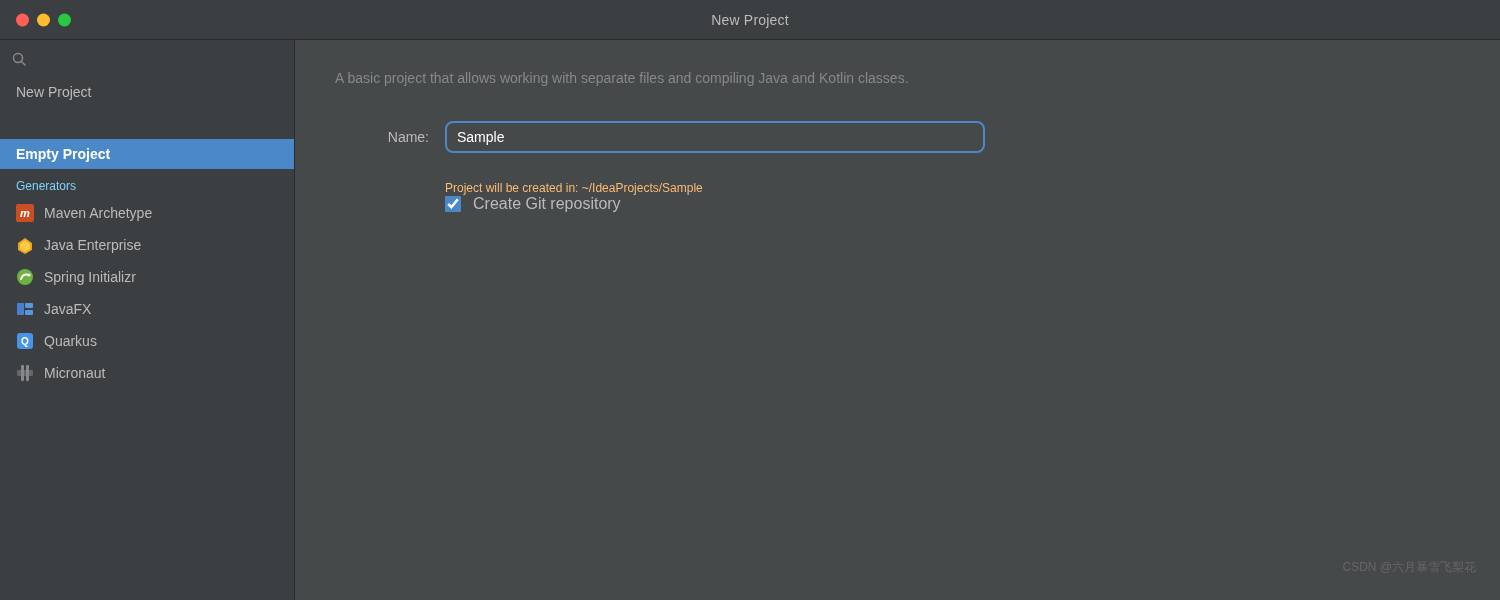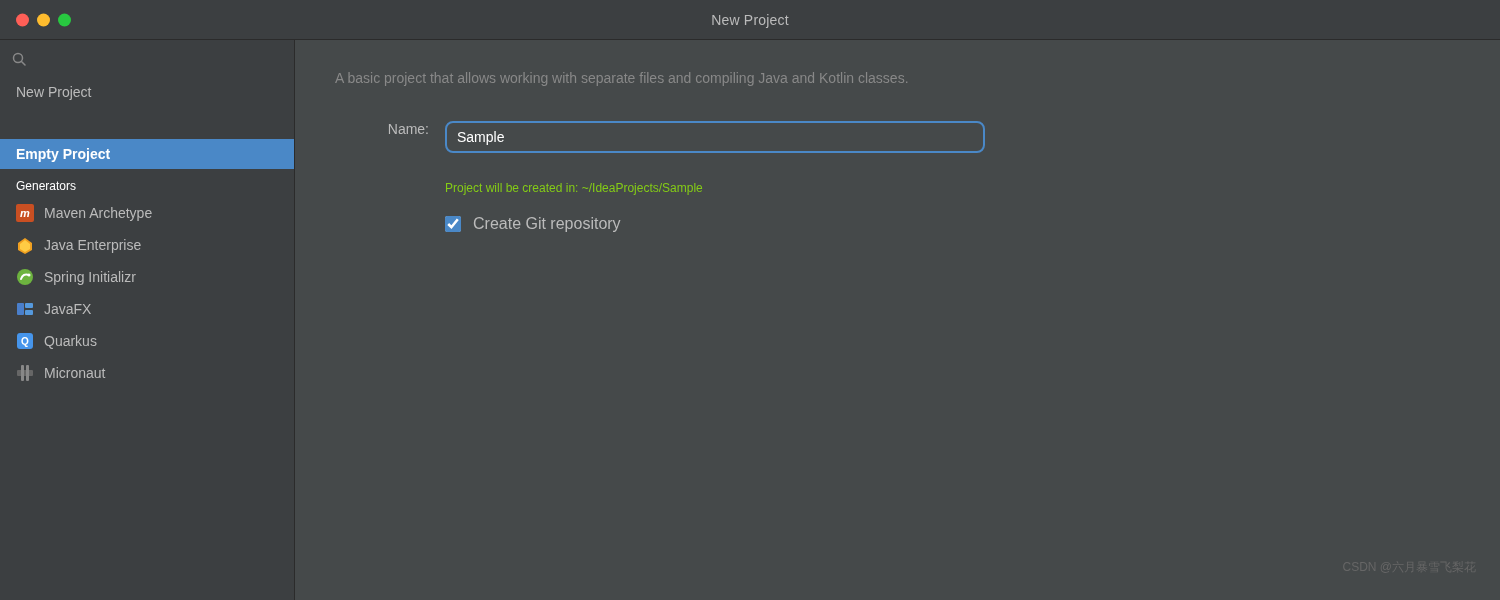--- a/index.html
+++ b/index.html
@@ -106,21 +106,21 @@
 
     .sidebar-item.selected {
       background: #4a88c7;
       color: #ffffff;
       font-weight: 700;
       margin-top: 32px;
     }
 
     .sidebar-section-label {
       padding: 10px 16px 4px 16px;
-      color: #ffffff;
+      color: #7dd3fc;
       font-size: 12px;
     }
 
     
     .icon-maven {
       width: 18px;
       height: 18px;
       background: #c94f22;
       border-radius: 2px;
       display: flex;
@@ -176,21 +176,21 @@
     .description-text {
       color: #888888;
       font-size: 14px;
       line-height: 1.5;
       margin-bottom: 32px;
       max-width: 1000px;
     }
 
     .form-row {
       display: flex;
-      align-items: flex-start;
+      align-items: center;
       margin-bottom: 24px;
     }
 
     .form-label {
       color: #bbbbbb;
       font-size: 14px;
       width: 110px;
       flex-shrink: 0;
       text-align: right;
       padding-right: 16px;
@@ -241,24 +241,23 @@
       border-radius: 0 3px 3px 0;
       cursor: pointer;
       display: flex;
       align-items: center;
       justify-content: center;
       color: #aaa;
       font-size: 14px;
     }
 
     .project-path-hint {
-      color: #84cc16;
+      color: #fdba74;
       font-size: 12px;
       margin-left: 110px;
-      margin-bottom: 20px;
       margin-top: 4px;
     }
 
     .checkbox-row {
       display: flex;
       align-items: center;
       gap: 12px;
       margin-left: 110px;
     }
 

